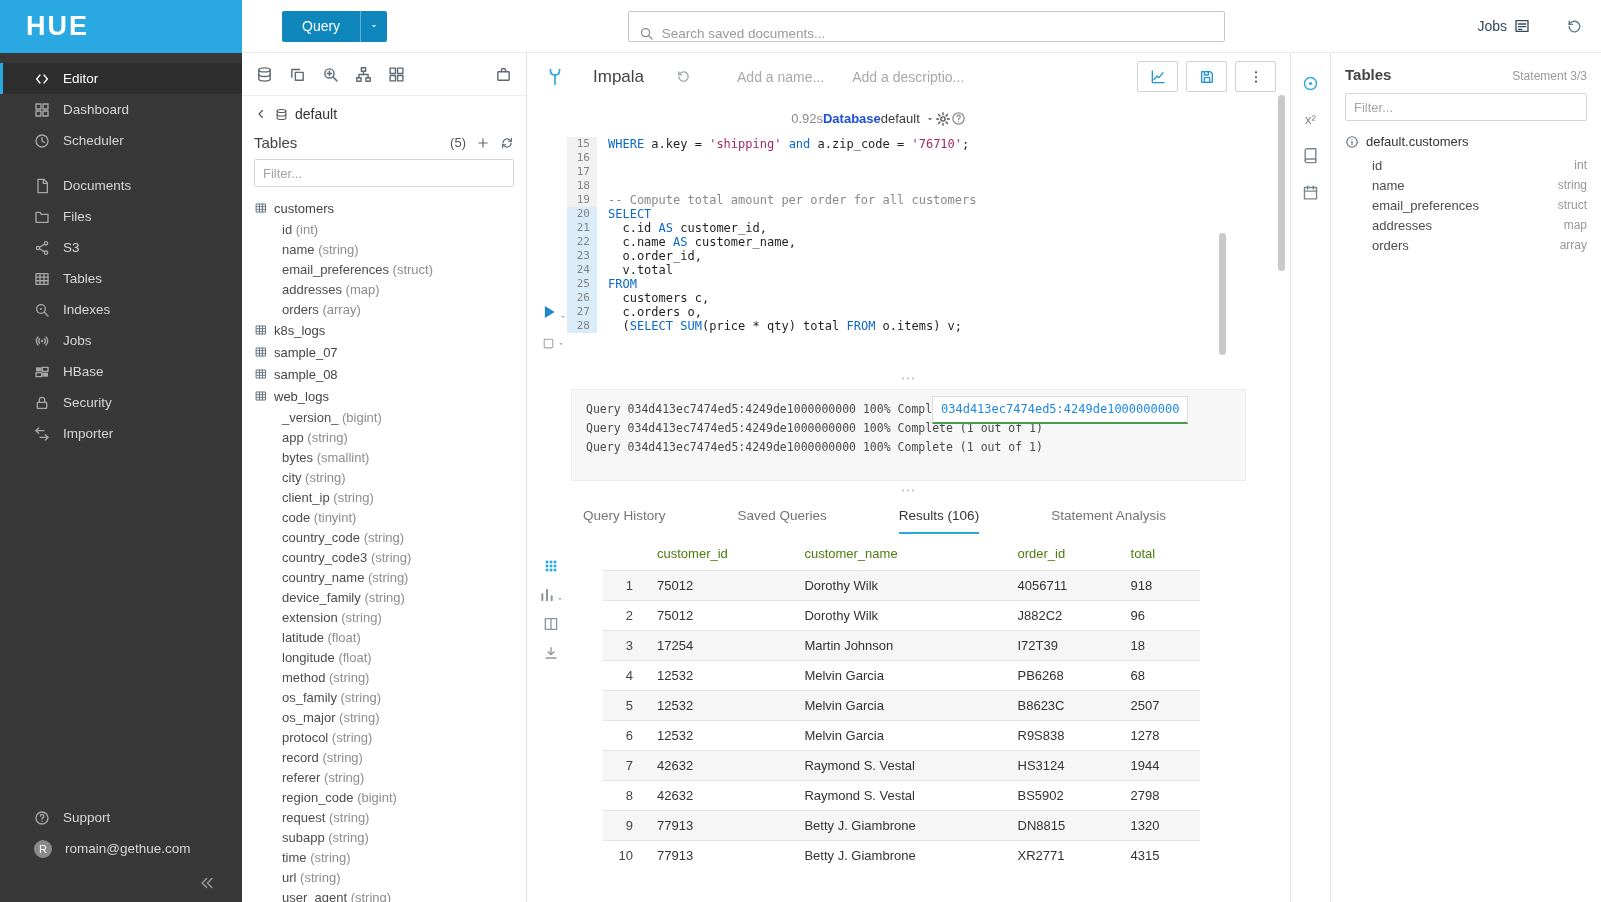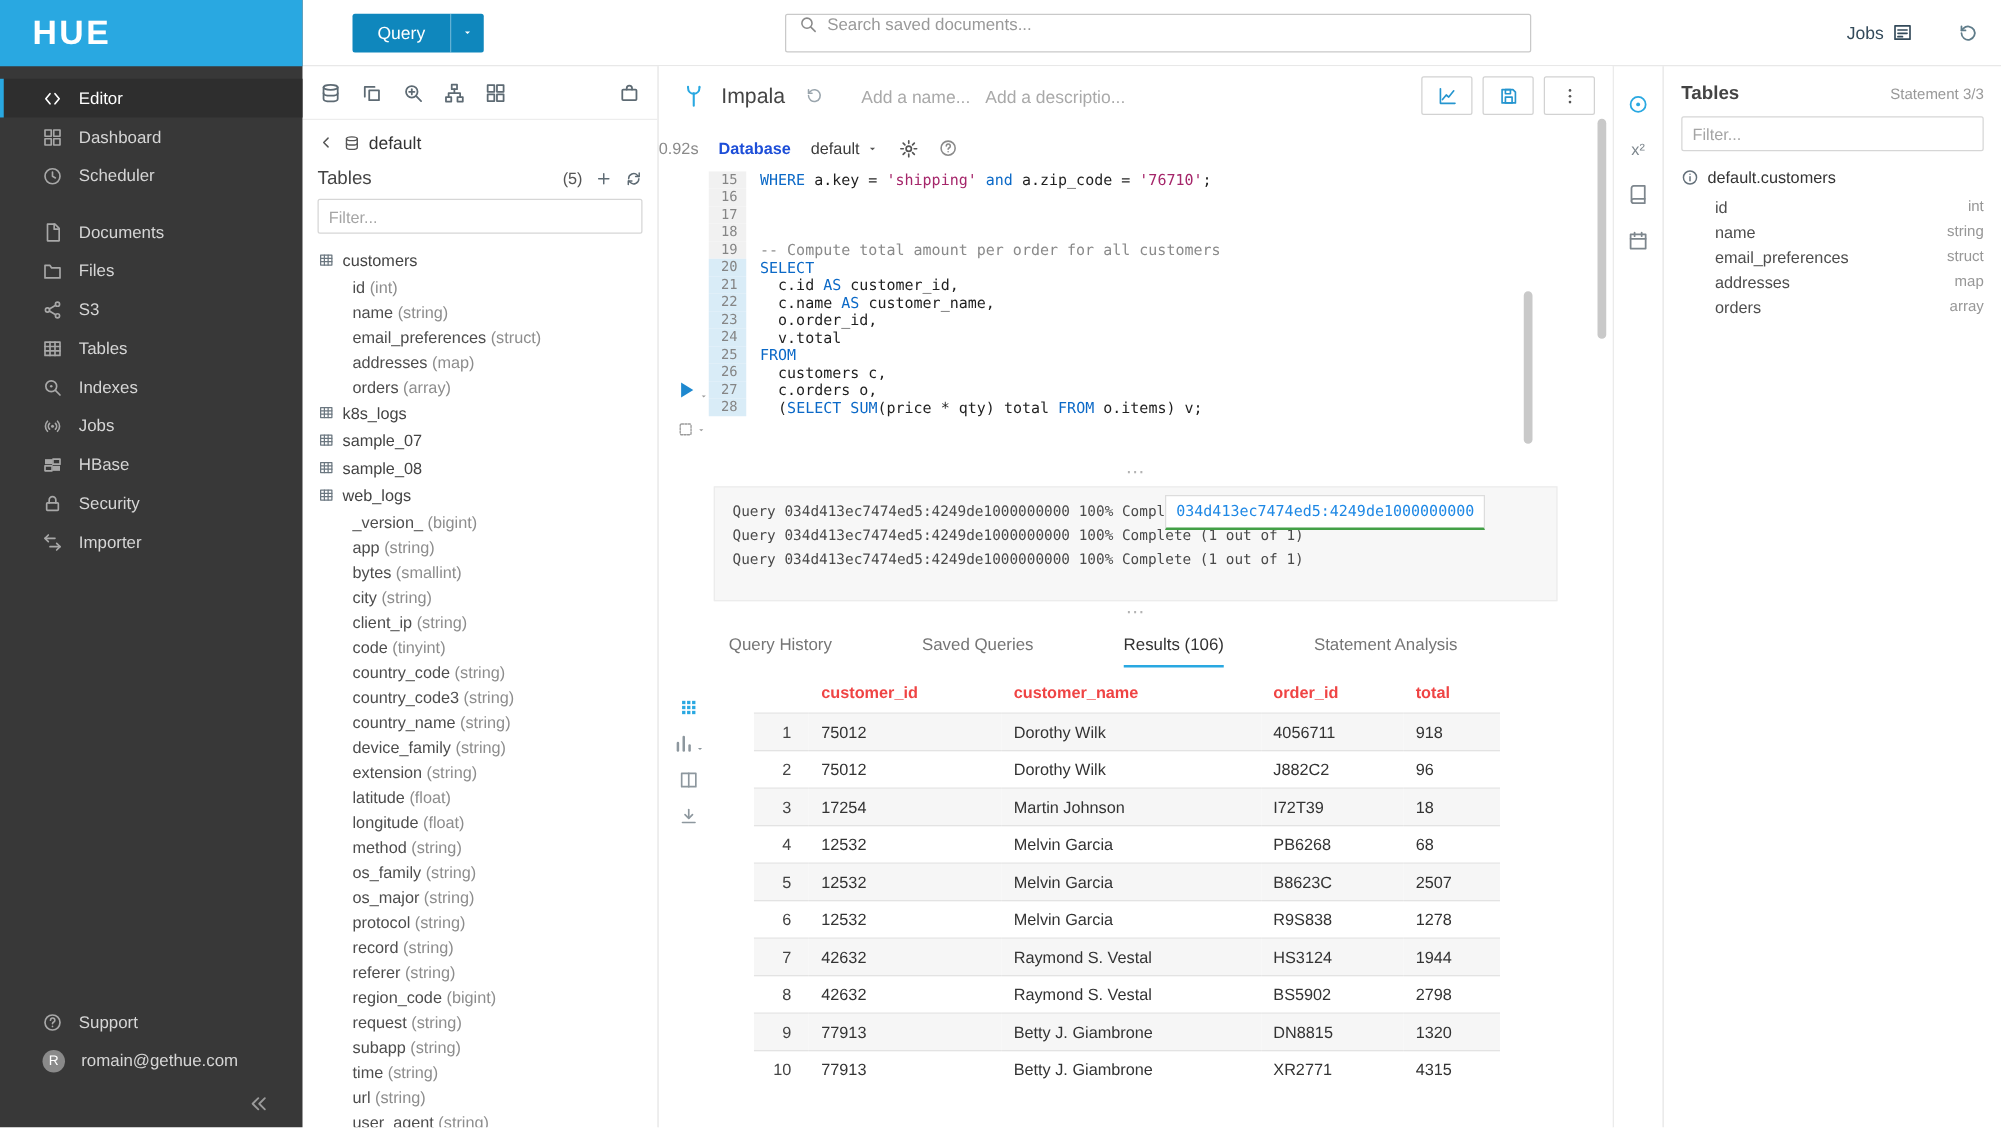--- a/index.html
+++ b/index.html
@@ -21,21 +21,21 @@
 .nav-item.gap-before{margin-top:14px}
 .sidebar-bottom{position:absolute;left:0;right:0;bottom:8px}
 .avatar{width:18px;height:18px;border-radius:50%;background:#8a8a8a;color:#fff;font-size:11px;display:flex;align-items:center;justify-content:center;flex-shrink:0}
 .collapse-row{display:flex;justify-content:flex-end;padding:10px 26px 2px 0;color:#9a9a9a}
 
 .main{flex:1;display:flex;flex-direction:column;min-width:0}
 .topbar{height:53px;flex-shrink:0;display:flex;align-items:center;border-bottom:1px solid #e8e8e8;padding:0 18px 0 40px}
 .query-btn{display:flex;align-items:stretch;height:31px;background:#0f87bd;color:#fff;border-radius:2px;overflow:hidden;cursor:pointer;flex-shrink:0}
 .qb-label{display:flex;align-items:center;padding:0 20px;font-size:14px}
 .qb-caret{display:flex;align-items:center;justify-content:center;width:27px;border-left:1px solid rgba(255,255,255,.35);color:#fff}
-.search-box{width:597px;height:31px;border:1px solid #c9c9c9;border-radius:2px;display:flex;align-items:flex-start;gap:8px;padding:0 10px;margin:0 auto;color:#8a8a8a}
+.search-box{width:597px;height:31px;border:1px solid #c9c9c9;border-radius:2px;display:flex;align-items:flex-end;gap:8px;padding:0 10px;margin:0 auto;color:#8a8a8a}
 .search-box input{border:0;outline:0;flex:1;font-size:13.5px;color:#444}
 .search-box input::placeholder{color:#999}
 .topbar-right{display:flex;align-items:center;gap:36px;margin-left:12px}
 .jobs-link{display:flex;align-items:center;gap:7px;font-size:14px;color:#334a5a;cursor:pointer}
 .tb-history{color:#5f7c8a;cursor:pointer}
 
 .content{flex:1;display:flex;min-height:0}
 
 .assist{width:285px;flex-shrink:0;border-right:1px solid #e0e0e0;display:flex;flex-direction:column;min-height:0}
 .assist-icons{height:43px;flex-shrink:0;display:flex;align-items:center;gap:16px;padding:0 14px;border-bottom:1px solid #ededed;color:#5d6a73}
@@ -52,30 +52,30 @@
 .filter-input{height:28px;border:1px solid #d6d6d6;border-radius:2px;padding:0 8px;font-size:13px;color:#444;outline:none;width:100%}
 .filter-input::placeholder{color:#a5a5a5}
 .assist-list{flex:1;overflow:hidden;padding:4px 0 0 13px;min-height:0}
 .atable{display:flex;align-items:center;gap:7px;height:22px;color:#444;cursor:pointer}
 .atable .ico{color:#6b7780}
 .acol{height:20px;display:flex;align-items:center;padding-left:27px;cursor:pointer}
 .c-name{color:#4d4d4d}
 .c-type{color:#8d8d8d}
 
 .editor-col{flex:1;min-width:0;display:flex;flex-direction:column;position:relative;background:#fff}
-.editor-head{height:47px;flex-shrink:0;display:flex;align-items:center;padding:0 14px 0 18px;gap:12px}
+.editor-head{height:47px;flex-shrink:0;display:flex;align-items:center;padding:0 14px 0 18px;gap:28px}
 .impala-ico{color:#29a8e1}
 .engine-name{font-size:17px;color:#444;cursor:pointer}
 .eh-history{color:#9aa5ad;margin-left:4px;cursor:pointer}
 .ph{color:#a9a9a9;font-size:14px;cursor:text}
 .ph.name{margin-left:18px}
 .eh-actions{margin-left:auto;display:flex;gap:8px}
 .head-btn{width:41px;height:31px;border:1px solid #d2d2d2;background:#fff;border-radius:2px;display:flex;align-items:center;justify-content:center;color:#2595cf;cursor:pointer}
 .head-btn.kebab{color:#555}
-.status-row{height:37px;flex-shrink:0;display:flex;align-items:center;justify-content:flex-start;gap:16px;padding-right:60px;font-size:13px}
+.status-row{height:37px;flex-shrink:0;display:flex;align-items:center;justify-content:center;padding-right:60px;font-size:13px}
 .exec-time{color:#8a8a8a}
 .db-label{color:#1d4ed8;font-weight:bold}
 .db-select{display:flex;align-items:center;gap:5px;color:#3c3c3c;cursor:pointer}
 .db-select .ico{color:#555}
 .gear-ico{color:#555;cursor:pointer}
 .help-ico{color:#8a8a8a;cursor:pointer}
 .code{height:236px;flex-shrink:0;position:relative;font-family:"DejaVu Sans Mono",monospace;font-size:12px;line-height:14px;padding-left:40px;overflow:hidden}
 .code-line{display:flex;height:14px}
 .gutter{width:30px;flex-shrink:0;text-align:right;padding-right:7px;background:#f1f1f1;color:#858585;font-size:11px}
 .gutter.hl{background:#d9ecf7}
@@ -96,21 +96,21 @@
 .tabs{display:flex;gap:72px;padding:12px 0 0 56px;font-size:13.5px;color:#757575;flex-shrink:0}
 .tab{padding-bottom:9px;cursor:pointer;border-bottom:2px solid transparent}
 .tab.active{color:#333;border-bottom-color:#29a8e1}
 .results{flex:1;display:flex;min-height:0;margin-top:4px}
 .result-tools{width:48px;flex-shrink:0;display:flex;flex-direction:column;align-items:center;gap:13px;padding-top:20px;color:#8d979e}
 .result-tools .active{color:#29a8e1}
 .result-tools .ico{cursor:pointer}
 .tool-group{display:flex;align-items:flex-end;gap:1px;cursor:pointer}
 .rtable-wrap{flex:1;overflow:hidden;margin:0 90px 0 28px}
 table.rtable{border-collapse:collapse;width:100%;font-size:13px}
-.rtable th{text-align:left;font-weight:bold;color:#ef4444;padding:8px 10px 9px;cursor:pointer}
+.rtable th{text-align:left;font-weight:normal;color:#4d7c0f;padding:8px 10px 9px;cursor:pointer}
 .rtable td{padding:7px 10px;border-top:1px solid #e3e3e3;color:#333}
 .rtable tbody tr:nth-child(odd){background:#f6f6f6}
 td.rownum{width:44px;text-align:right;color:#444;padding-right:14px}
 th.rownum-h{width:44px}
 
 .right-strip{width:40px;flex-shrink:0;border-left:1px solid #e5e5e5;display:flex;flex-direction:column;align-items:center;gap:20px;padding-top:22px;color:#7d868d}
 .right-strip .ico{cursor:pointer}
 .right-strip .active{color:#29a8e1}
 .fn{font-size:13px;color:#7d868d;cursor:pointer}
 .right-panel{width:271px;flex-shrink:0;border-left:1px solid #e5e5e5;padding:13px 14px;overflow:hidden}

